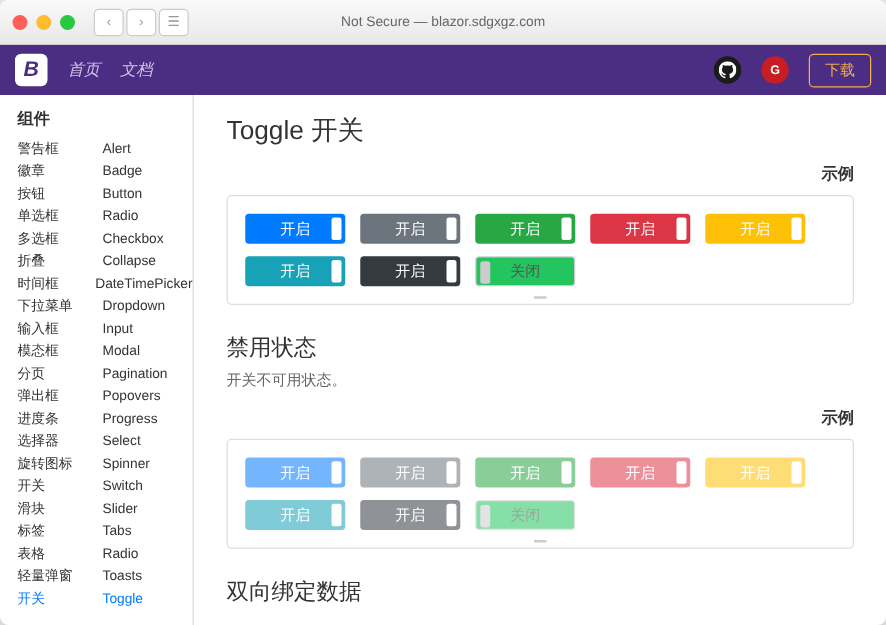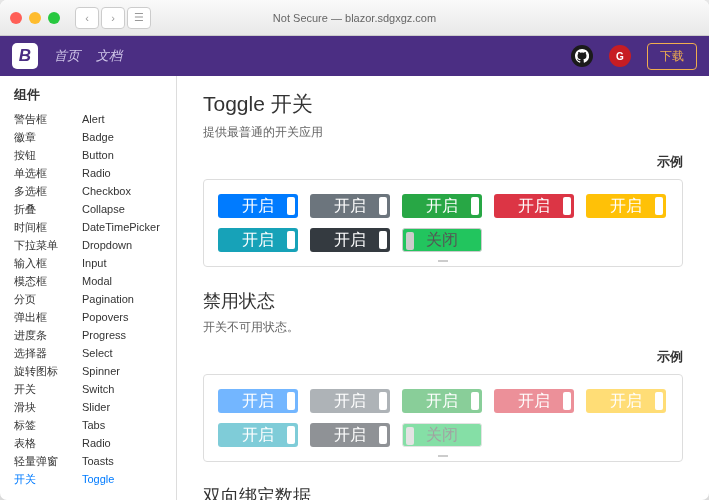--- a/index.html
+++ b/index.html
@@ -13,35 +13,35 @@
 .navbtn { width: 24px; height: 22px; border: 1px solid #ccc; border-radius: 4px; background: #fff; display: flex; align-items: center; justify-content: center; color: #999; font-size: 11px; }
 .addr { position: absolute; left: 50%; transform: translateX(-50%); font-size: 11px; color: #666; max-width: 300px; white-space: nowrap; }
 .header { height: 40px; background: #4b2e83; display: flex; align-items: center; padding: 0 12px; gap: 16px; color: #fff; }
 .logo { width: 26px; height: 26px; background: #fff; color: #4b2e83; border-radius: 5px; display: flex; align-items: center; justify-content: center; font-weight: 700; font-size: 17px; font-style: italic; }
 .navlink { color: #cfc5e8; font-size: 13px; cursor: pointer; font-style: italic; }
 .spacer { flex: 1; }
 .ghicon { width: 22px; height: 22px; border-radius: 50%; background: #1b1b1b; display: flex; align-items: center; justify-content: center; }
 .giteeicon { width: 22px; height: 22px; border-radius: 50%; background: #c71d23; display: flex; align-items: center; justify-content: center; color: #fff; font-size: 10px; font-weight: 700; }
 .dlbtn { border: 1px solid #f0ad4e; color: #f0ad4e; padding: 4px 12px; border-radius: 4px; font-size: 12px; cursor: pointer; }
 .body { flex: 1; display: flex; overflow: hidden; }
-.sidebar { width: 177px; border-right: 1px solid #ddd; overflow-y: auto; padding: 6px 0 6px 14px; }
+.sidebar { width: 155px; border-right: 1px solid #ddd; overflow-y: auto; padding: 6px 0 6px 14px; }
 .sbtitle { font-size: 13px; font-weight: 600; margin: 4px 0 6px; }
 .sbitem { display: flex; font-size: 11px; line-height: 1; padding: 3.5px 0; cursor: pointer; color: #333; gap: 20px; }
 .sbitem.active { color: #007bff; }
 .sbcn { width: 48px; }
 .sben { color: inherit; }
 .main { flex: 1; overflow-y: auto; padding: 14px 26px; }
 .sec { margin-bottom: 22px; }
 h1 { font-size: 21px; font-weight: 400; margin-bottom: 6px; }
 h2 { font-size: 18px; font-weight: 400; margin: 14px 0 6px; }
 .desc { font-size: 12px; color: #666; margin-bottom: 10px; }
 .subhead { font-size: 13px; font-weight: 600; margin: 12px 0 8px; color: #333; text-align: right; }
 .card { border: 1px solid #ddd; border-radius: 4px; padding: 14px; display: flex; flex-wrap: wrap; gap: 10px 12px; position: relative; }
 .card::after { content: ""; position: absolute; bottom: 4px; left: 50%; width: 10px; height: 2px; background: #ccc; transform: translateX(-50%); }
-.toggle { width: 80px; height: 24px; border-radius: 3px; display: flex; align-items: center; justify-content: center; color: #fff; font-size: 16px; position: relative; cursor: pointer; }
+.toggle { width: 80px; height: 24px; border-radius: 3px; display: flex; align-items: center; justify-content: center; color: #fff; font-size: 12px; position: relative; cursor: pointer; }
 .toggle .knob { position: absolute; right: 3px; top: 3px; width: 8px; height: 18px; background: #fff; border-radius: 2px; }
 .t-primary { background: #007bff; } .t-secondary { background: #6c757d; } .t-success { background: #28a745; } .t-danger { background: #dc3545; } .t-warning { background: #ffc107; } .t-info { background: #17a2b8; } .t-dark { background: #343a40; }
 .t-off { background: #22c55e; border: 1px solid #ccc; color: #555; }
 .t-off .knob { right: auto; left: 3px; background: #ccc; }
 .disabled .toggle { opacity: 0.55; cursor: not-allowed; }
 .sidebar::-webkit-scrollbar, .main::-webkit-scrollbar { width: 0; }
 </style>
 </head>
 <body>
 
@@ -164,21 +164,20 @@
             <span class="sbcn">开关</span>
             <span class="sben">Toggle</span>
           </div>
           <div class="sbitem"></div>
         </div>
     </div>
 
     <div class="main">
       <div class="sec">
         <h1>Toggle 开关</h1>
-        <div class="desc">提供最普通的开关应用</div>
         <div class="subhead">示例</div>
         <div class="card" id="card1">
             <div class="toggle t-primary">
               <span>开启</span>
               <div class="knob"></div>
             </div>
             <div class="toggle t-secondary">
               <span>开启</span>
               <div class="knob"></div>
             </div>

